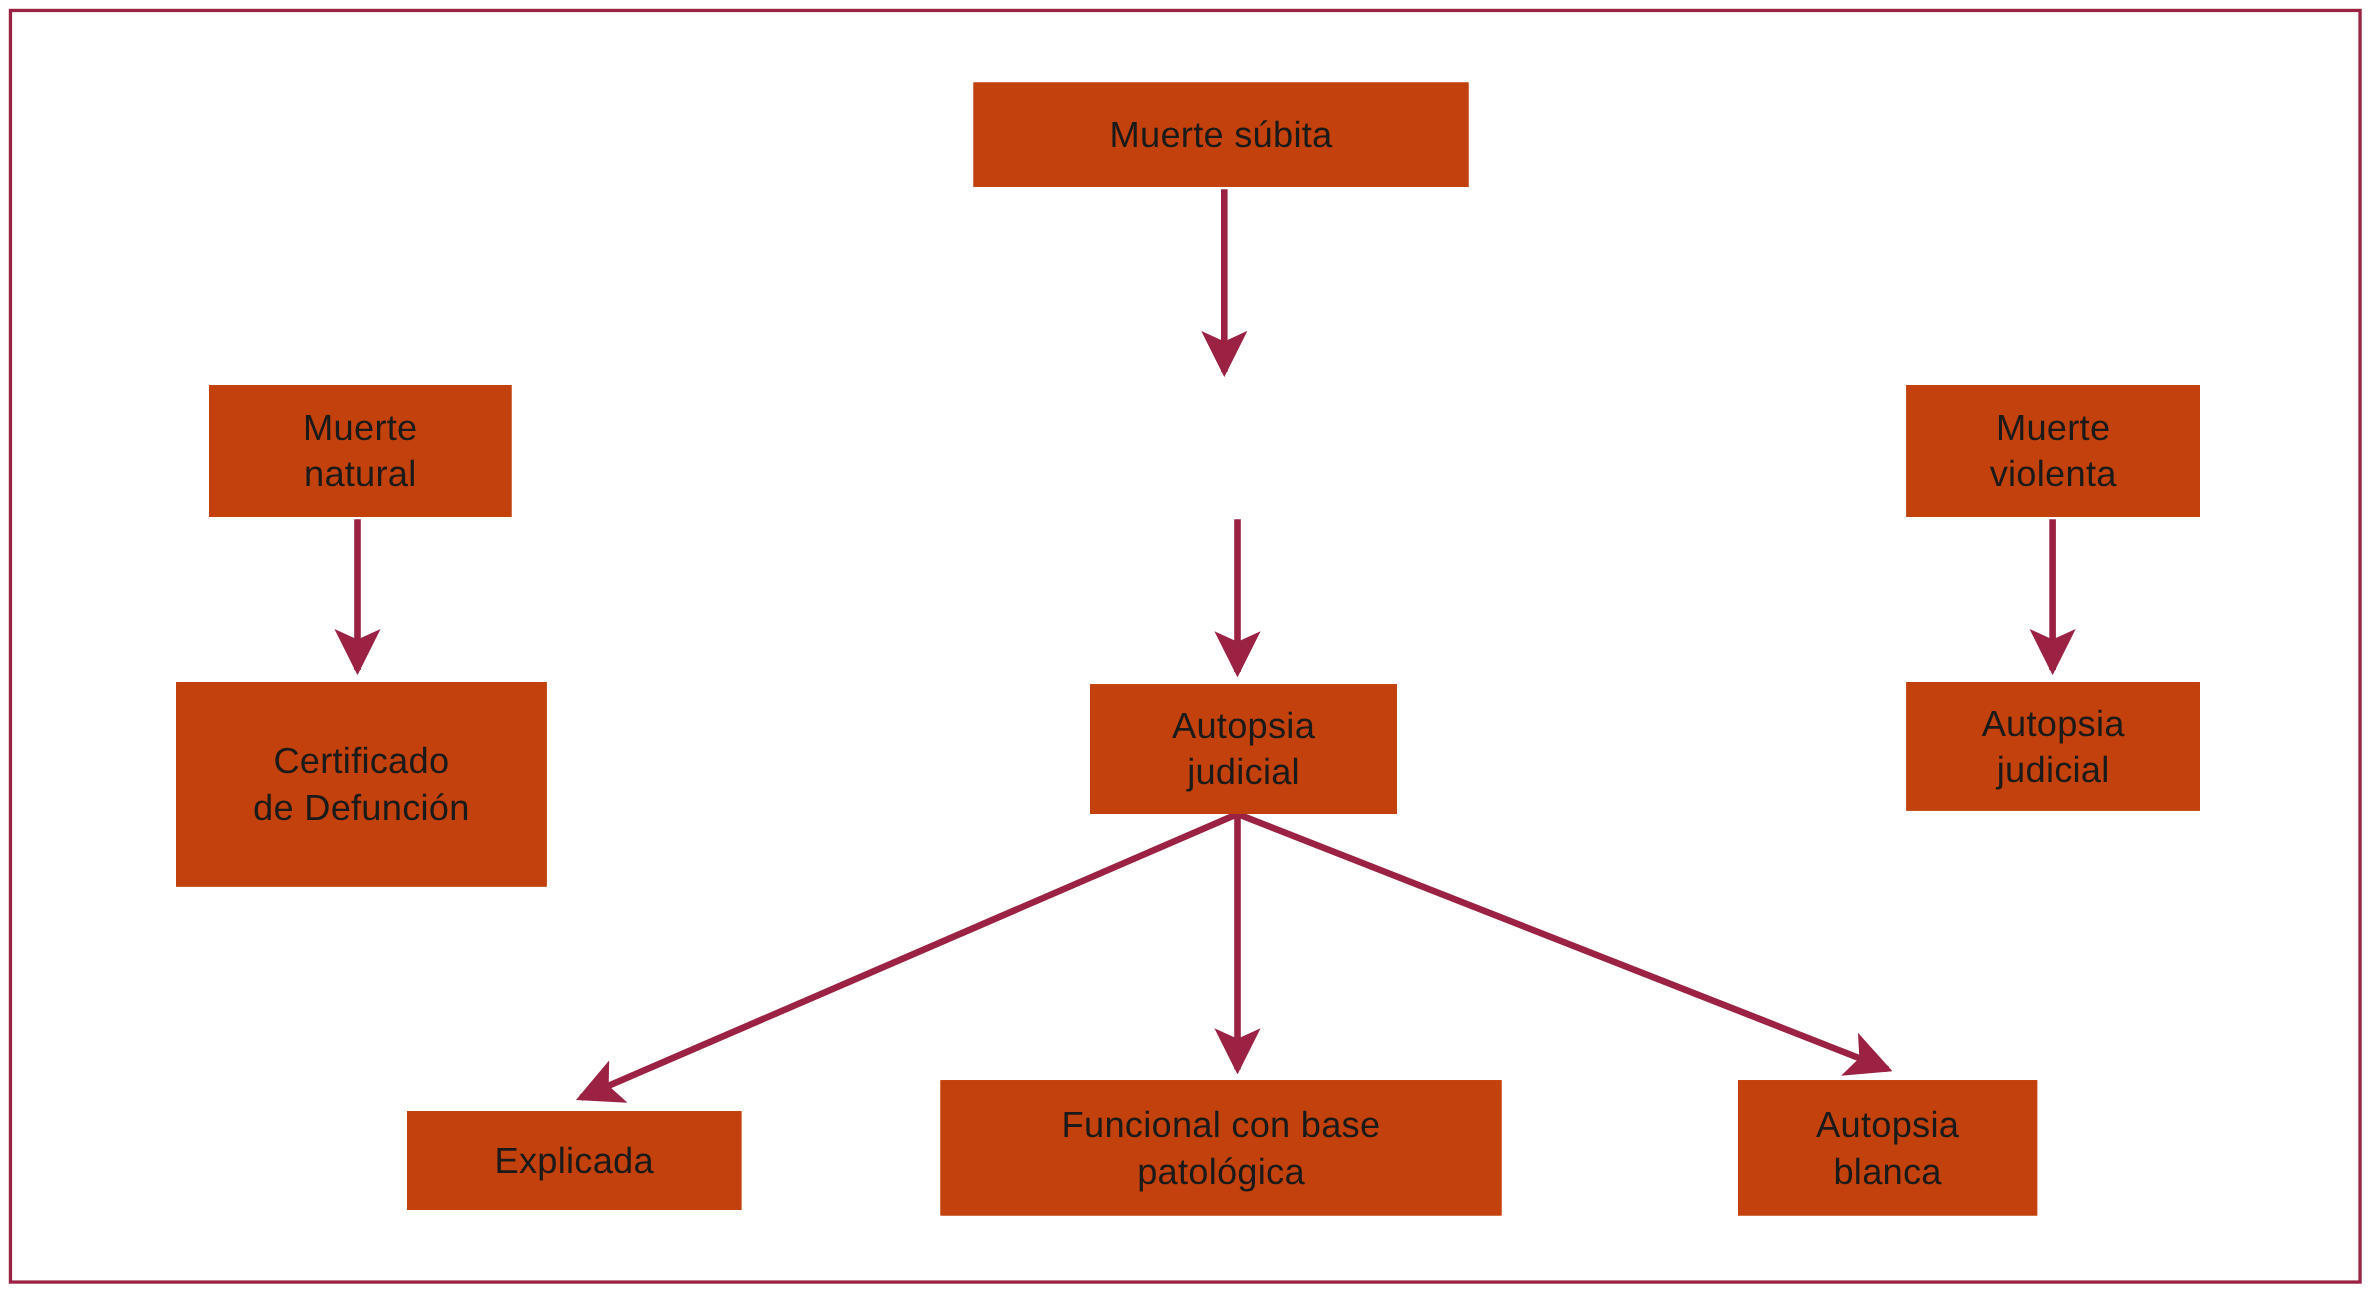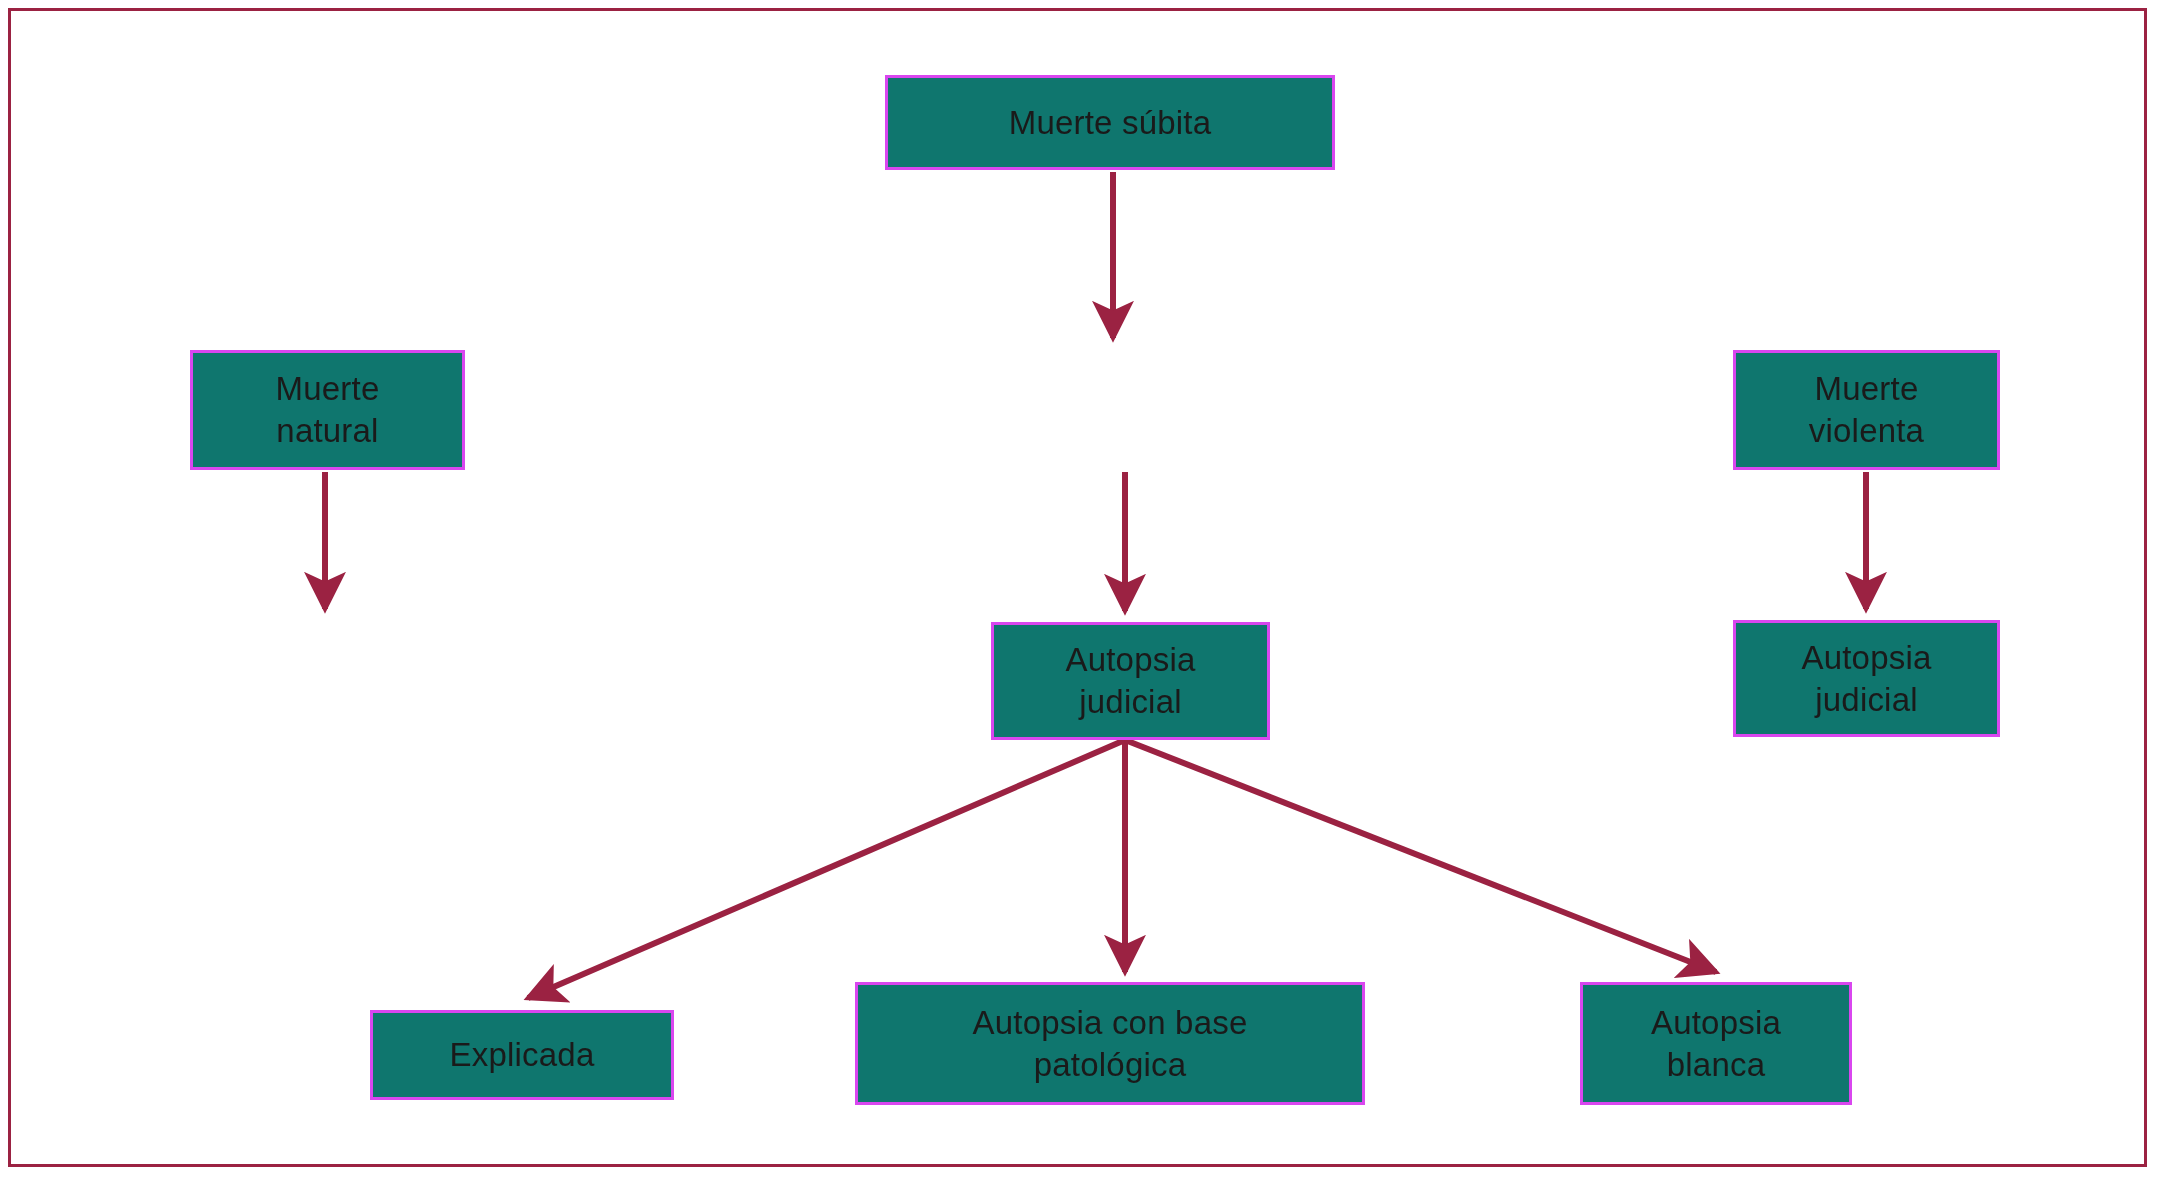--- a/index.html
+++ b/index.html
@@ -33,22 +33,22 @@
     left: 0;
     top: 0;
     width: 2163px;
     height: 1183px;
     pointer-events: none;
   }
   
   .node {
     position: absolute;
     box-sizing: border-box;
-    border: 3px solid #d946ef;
-    background: #0f766e;
+    border: 3px solid #c2410c;
+    background: #c2410c;
     display: flex;
     align-items: center;
     justify-content: center;
     text-align: center;
   }
   .node .label {
     color: #1a1a1a;
     font-size: 33px;
     line-height: 1.26;
     letter-spacing: 0.2px;
@@ -104,37 +104,41 @@
     <span class="label">Muerte
 natural</span>
   </div>
 
 
   <div class="node" id="node-muerte-violenta">
     <span class="label">Muerte
 violenta</span>
   </div>
 
+  <div class="node" id="node-certificado">
+    <span class="label">Certificado
+de Defunción</span>
+  </div>
 
   <div class="node" id="node-autopsia-judicial-centro">
     <span class="label">Autopsia
 judicial</span>
   </div>
 
   <div class="node" id="node-autopsia-judicial-derecha">
     <span class="label">Autopsia
 judicial</span>
   </div>
 
   <div class="node" id="node-explicada">
     <span class="label">Explicada</span>
   </div>
 
   <div class="node" id="node-funcional">
-    <span class="label">Autopsia con base
+    <span class="label">Funcional con base
 patológica</span>
   </div>
 
   <div class="node" id="node-autopsia-blanca">
     <span class="label">Autopsia
 blanca</span>
   </div>
 
 </div>
 

